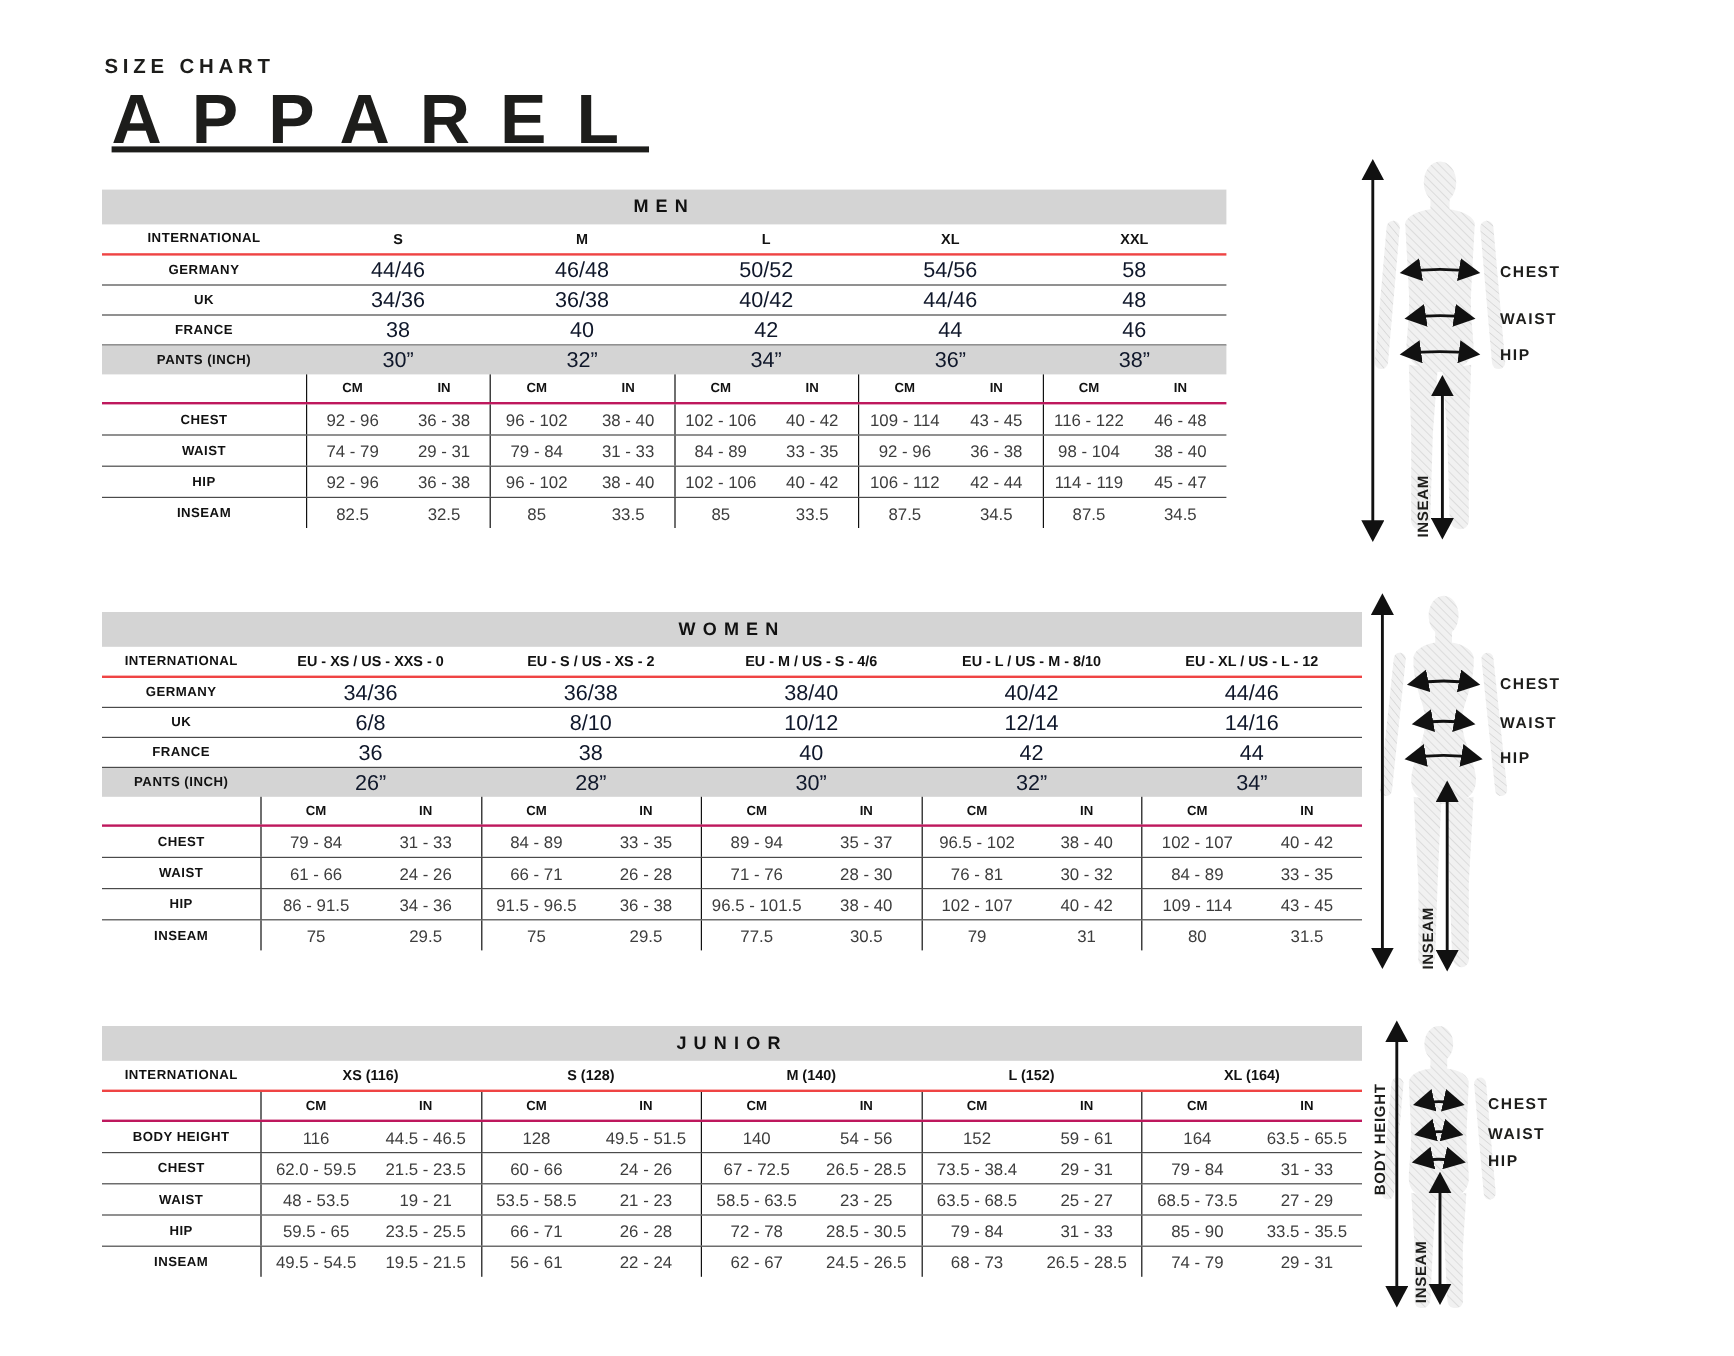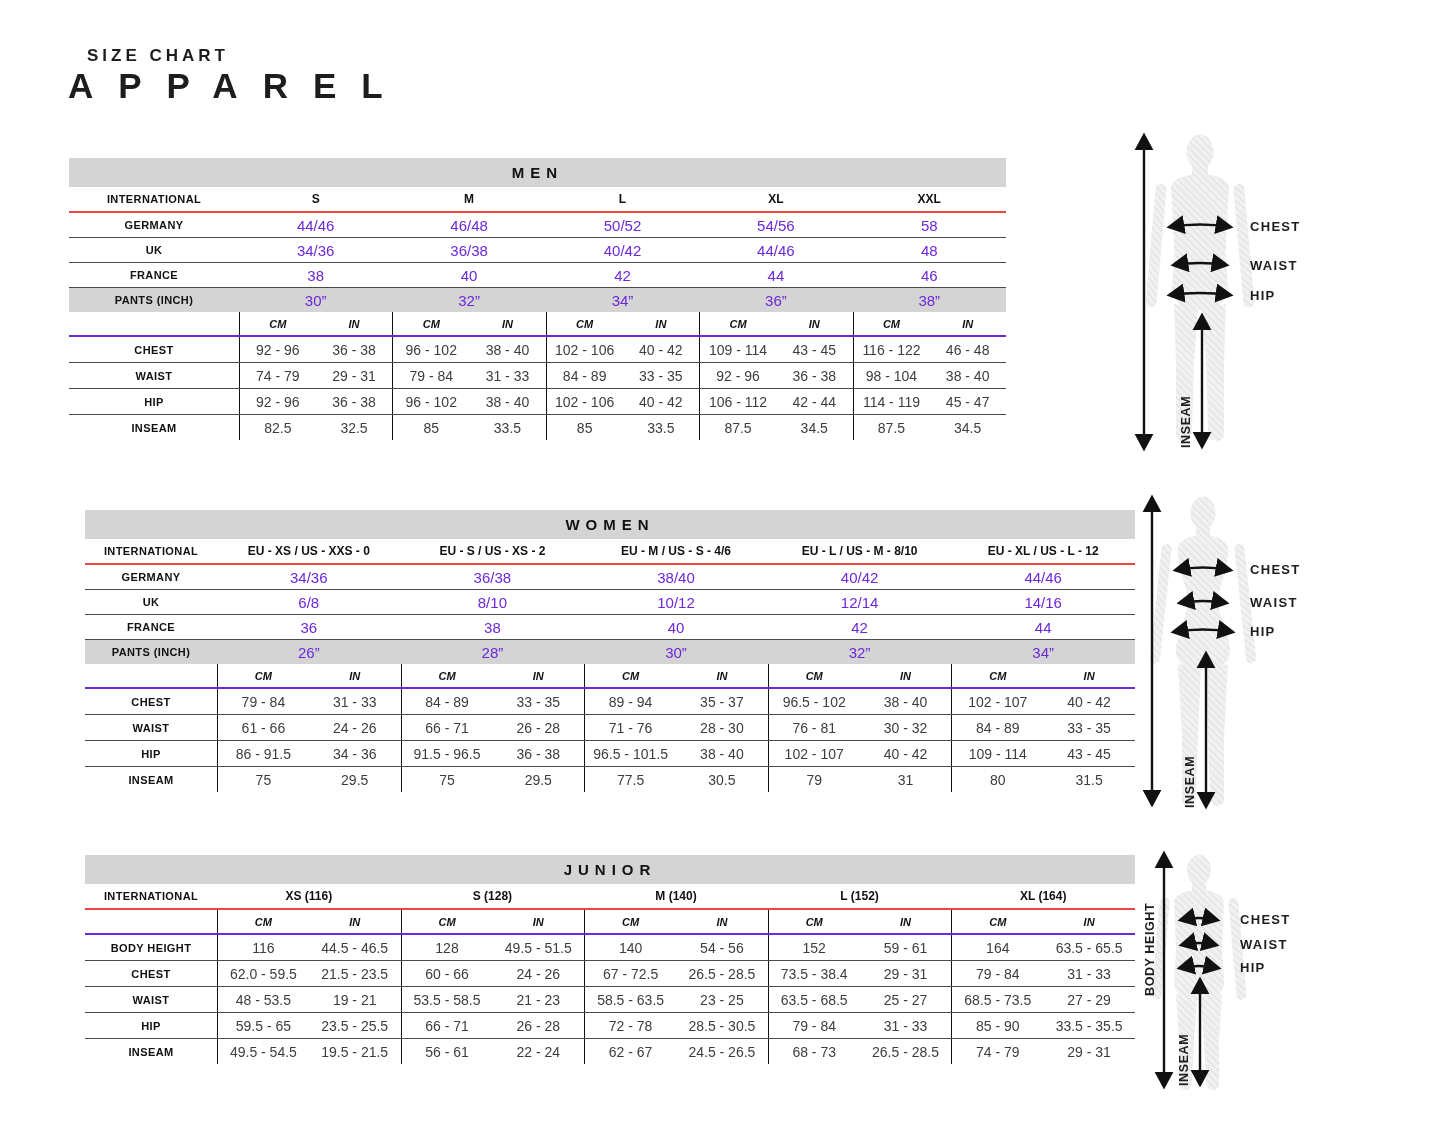--- a/index.html
+++ b/index.html
@@ -1,37 +1,37 @@
 <!DOCTYPE html>
 <html><head>
 <meta charset="utf-8">
 <style>
   html,body{margin:0;padding:0;background:#fff;}
   .page{position:relative;width:1418px;height:1130px;background:#ffffff;overflow:hidden;
         font-family:"Liberation Sans", sans-serif;color:#1d1d1b;}
   
   .eyebrow{position:absolute;left:87px;top:46px;font-size:17px;font-weight:700;letter-spacing:4px;}
-  .big-title{position:absolute;left:68px;top:66px;font-size:35px;font-weight:800;letter-spacing:25px;margin:0;}
+  .big-title{position:absolute;left:93px;top:66px;font-size:58px;font-weight:800;letter-spacing:25px;margin:0;text-decoration:underline;}
   
   .tbl{position:absolute;--label:170px;}
   .t-bar{height:29px;background:#d4d4d4;display:flex;align-items:center;justify-content:center;
          font-size:15px;font-weight:700;letter-spacing:6px;color:#111;}
   .s-row{display:grid;grid-template-columns:var(--label) repeat(5,1fr);height:24px;
          border-bottom:1px solid #4a4a4a;}
   .s-row.intl{border-bottom:2px solid #ef4444;}
   .s-row.shaded{background:#d4d4d4;border-bottom:none;}
   .u-row{display:grid;grid-template-columns:var(--label) repeat(10,1fr);height:23px;
-         border-bottom:2px solid #6d28d9;font-style:italic;}
+         border-bottom:2px solid #be185d;}
   .m-row{display:grid;grid-template-columns:var(--label) repeat(10,1fr);height:25px;
          border-bottom:1px solid #4a4a4a;}
   .m-row:last-child{border-bottom:none;}
   .row-label{display:flex;align-items:center;justify-content:center;font-size:11px;font-weight:700;
              letter-spacing:.4px;color:#111;}
   .s-val,.m-val,.u-cell{display:flex;align-items:center;justify-content:center;}
-  .s-val{font-size:15px;color:#6d28d9;}
+  .s-val{font-size:18px;color:#0f172a;}
   .s-val.b{font-size:12px;font-weight:700;color:#111;}
   .u-cell{font-size:11px;font-weight:700;color:#111;}
   .m-val{font-size:14px;color:#3d3d3d;}
   .gs{border-left:1.5px solid #111;}
   
   .fig{position:absolute;}
   .arr{stroke:#111;stroke-width:2.4;fill:none;marker-start:url(#arrowhead);marker-end:url(#arrowhead);}
   .flabel{font-family:"Liberation Sans",sans-serif;font-size:13px;font-weight:700;letter-spacing:1.3px;fill:#1d1d1b;}
   .vlabel{font-family:"Liberation Sans",sans-serif;font-size:12.5px;font-weight:700;letter-spacing:.6px;fill:#1d1d1b;}
   .defs-svg{position:absolute;width:0;height:0;}
@@ -49,21 +49,21 @@
       <pattern id="hatch" width="5" height="5" patternUnits="userSpaceOnUse" patternTransform="rotate(45)">
         <rect width="5" height="5" fill="#f1f1f1"></rect>
         <line x1="0" y1="0" x2="5" y2="0" stroke="#d8d8d8" stroke-width="1.4"></line>
       </pattern>
     </defs>
   </svg>
 
   <div class="eyebrow">SIZE CHART</div>
   <h1 class="big-title">APPAREL</h1>
 
-  <section class="tbl" style="left: 69px; top: 158px; width: 937px; --label: 170px;">
+  <section class="tbl" style="left: 85px; top: 158px; width: 937px; --label: 170px;">
       <div class="t-bar">MEN</div>
       <div class="s-row intl">
         <div class="row-label">INTERNATIONAL</div>
         <div class="s-val b">S</div>
         <div class="s-val b">M</div>
         <div class="s-val b">L</div>
         <div class="s-val b">XL</div>
         <div class="s-val b">XXL</div>
       </div>
       <div class="s-row">

